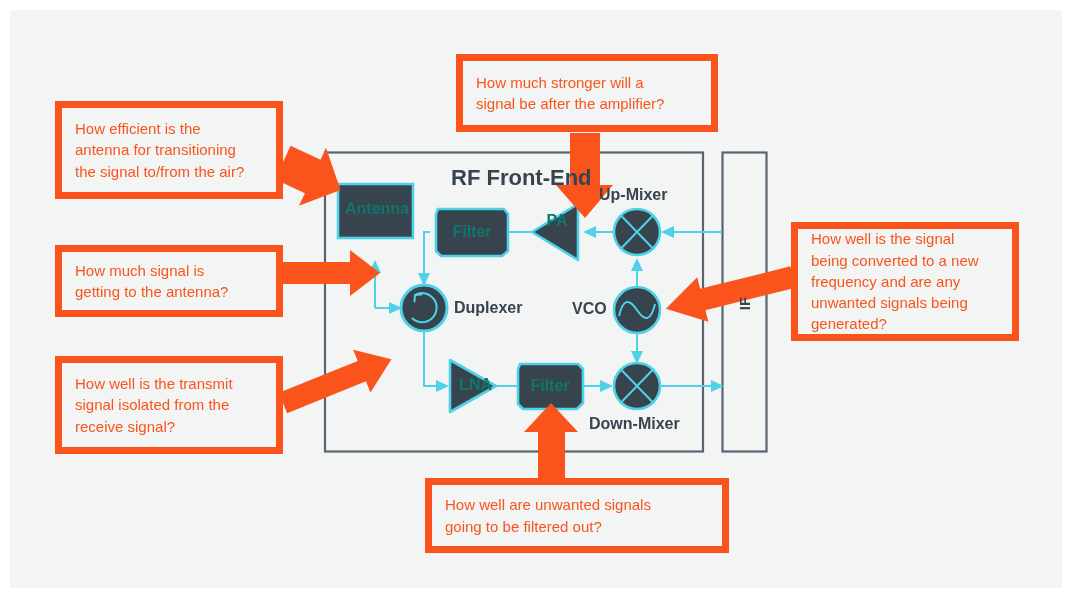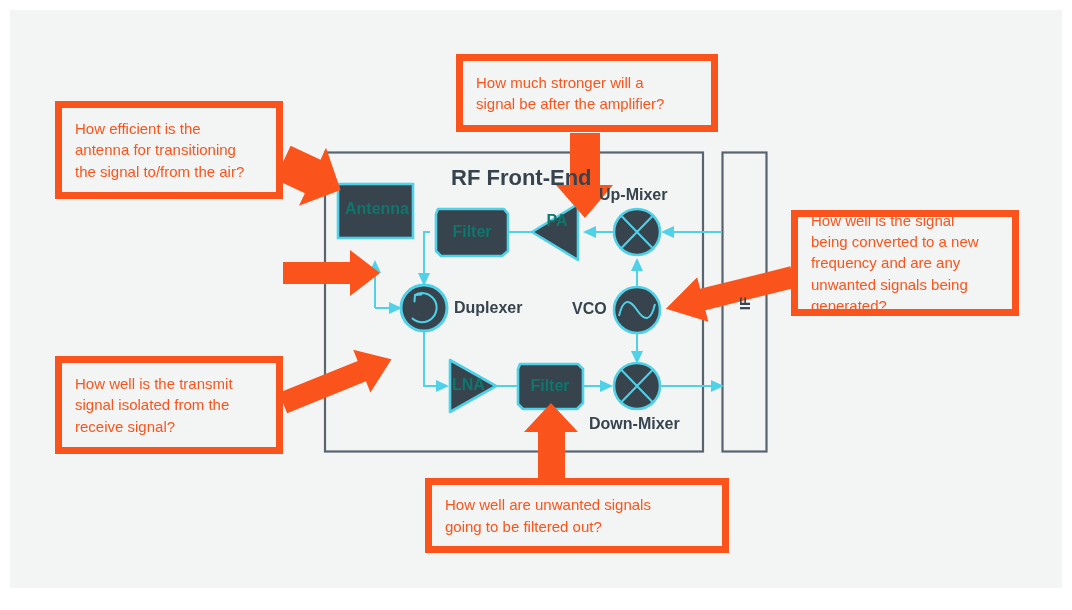--- a/index.html
+++ b/index.html
@@ -165,21 +165,21 @@
   <div class="blk-label light" style="left:443px; top:223px; width:58px; text-align:center;">Filter</div>
 
   <div class="blk-label light" style="left:540px; top:212px; width:34px; text-align:center;">PA</div>
 
   <div class="blk-label" style="left:599px; top:186px;">Up-Mixer</div>
 
   <div class="blk-label" style="left:454px; top:299px;">Duplexer</div>
 
   <div class="blk-label" style="left:572px; top:300px;">VCO</div>
 
-  <div class="blk-label light" style="left:452px; top:376px; width:40px; text-align:left;">LNA</div>
+  <div class="blk-label light" style="left:452px; top:376px; width:40px; text-align:right;">LNA</div>
 
   <div class="blk-label light" style="left:521px; top:377px; width:58px; text-align:center;">Filter</div>
 
   <div class="blk-label" style="left:589px; top:415px;">Down-Mixer</div>
 
   <div class="if-label" style="left:733px; top:295px; width:22px; text-align:center;">IF</div>
 
   <div class="callout" style="left:55px; top:101px; width:228px; height:98px;">
     <div class="callout-inner">
       <span class="callout-text">How efficient is the
@@ -188,22 +188,28 @@
     </div>
   </div>
 
   <div class="callout" style="left:456px; top:54px; width:262px; height:78px;">
     <div class="callout-inner">
       <span class="callout-text">How much stronger will a
 signal be after the amplifier?</span>
     </div>
   </div>
 
-
-  <div class="callout" style="left:791px; top:210px; width:228px; height:106px;">
+  <div class="callout" style="left:55px; top:245px; width:228px; height:72px;">
+    <div class="callout-inner">
+      <span class="callout-text">How much signal is
+getting to the antenna?</span>
+    </div>
+  </div>
+
+  <div class="callout" style="left:791px; top:222px; width:228px; height:119px;">
     <div class="callout-inner">
       <span class="callout-text">How well is the signal
 being converted to a new
 frequency and are any
 unwanted signals being
 generated?</span>
     </div>
   </div>
 
   <div class="callout" style="left:55px; top:356px; width:228px; height:98px;">

